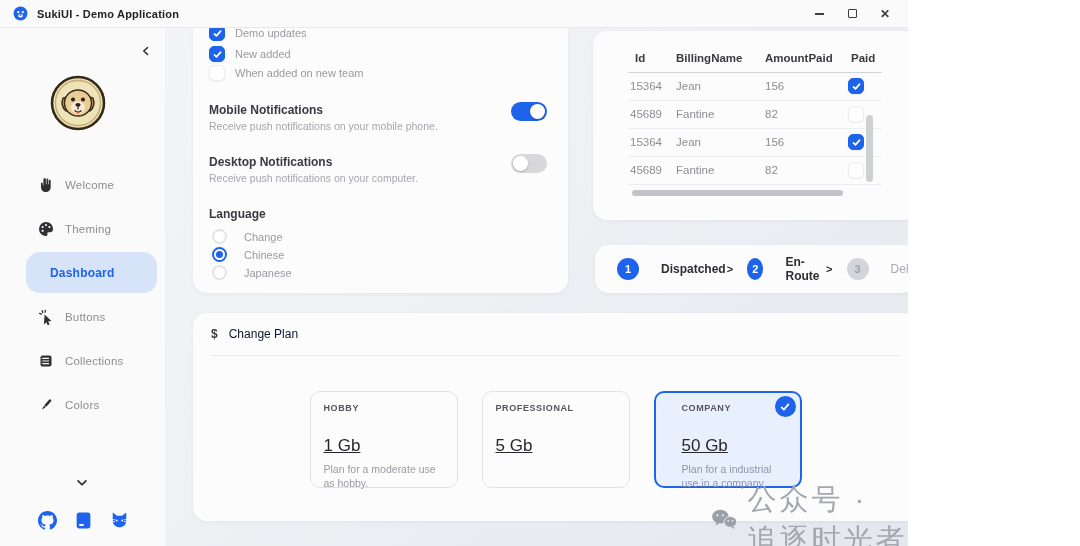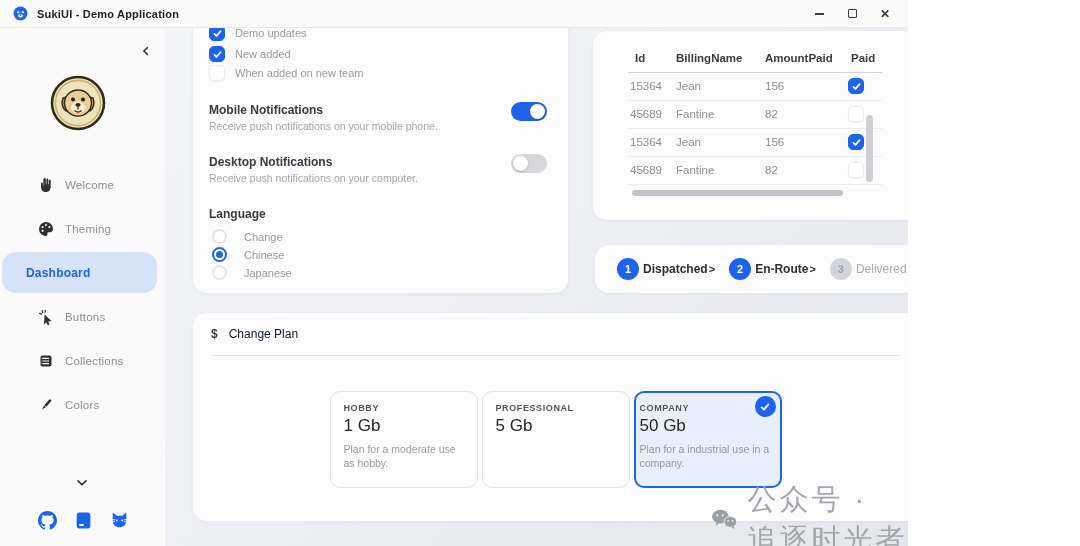--- a/index.html
+++ b/index.html
@@ -25,21 +25,21 @@
              background:linear-gradient(140deg,#f3f4f7 0%,#eef0f4 45%,#e4e7ee 100%); }
 
   
   .collapse-btn { position:absolute; top:14px; right:10px; width:18px; height:18px;
                   display:flex; align-items:center; justify-content:center; cursor:pointer; }
   .avatar { position:absolute; top:47px; left:50px; width:56px; height:56px; border-radius:50%; }
   .nav { position:absolute; top:135px; left:0; right:0; }
   .nav-item { height:44px; display:flex; align-items:center; cursor:pointer; position:relative; }
   .nav-item .nav-icon { position:absolute; left:38px; width:16px; height:16px; display:flex; }
   .nav-item .nav-label { position:absolute; left:65px; font-size:11.5px; color:#8d8d92; letter-spacing:.2px; }
-  .nav-item.active { background:#d7e3f9; border-radius:14px; margin:1px 8px 2px 2px; height:41px; }
+  .nav-item.active { background:#d7e3f9; border-radius:14px; margin:1px 8px 2px 26px; height:41px; }
   .nav-item.active .nav-label { left:24px; color:#1d63ec; font-weight:700; font-size:12px; }
   .more-btn { position:absolute; top:446px; left:70px; width:24px; height:18px;
               display:flex; align-items:center; justify-content:center; cursor:pointer; }
   .side-footer { position:absolute; top:483px; left:38px; display:flex; gap:17px; align-items:center; }
   .footer-ico { width:19px; height:19px; cursor:pointer; display:flex; }
 
   
   .card { position:absolute; background:#fcfcfd; border-radius:14px;
           box-shadow:0 1px 4px rgba(30,40,70,.05); }
   .settings-card { left:28px; top:-14px; width:375px; height:279px; }
@@ -78,35 +78,35 @@
   .hscroll { position:absolute; left:39px; top:159px; width:211px; height:6px; border-radius:3px; background:#c2c3c8; cursor:pointer; }
   .vscroll { position:absolute; left:273px; top:84px; width:7px; height:67px; border-radius:4px; background:#cfd0d4; cursor:pointer; }
 
   
   .stepper-card { display:flex; align-items:center; padding-left:22px; }
   .step { display:flex; align-items:center; }
   .step-circle { width:22px; height:22px; border-radius:50%; display:flex; align-items:center;
                  justify-content:center; font-size:11px; font-weight:700; }
   .step.active .step-circle { background:#1d63ec; color:#fff; }
   .step.upcoming .step-circle { background:#d3d5da; color:#9fa3ab; }
-  .step-label { margin-left:4px; font-size:12px; font-weight:700; color:#2e2e33; }
+  .step-label { margin-left:22px; font-size:12px; font-weight:700; color:#2e2e33; }
   .step.upcoming .step-label { color:#a8abb2; font-weight:400; }
   .step-arrow { font-size:11px; font-weight:700; color:#2e2e33; margin:0 14px 0 1px; }
 
   
   .plan-header { position:absolute; top:14px; left:18px; display:flex; align-items:center; gap:11px; }
   .currency { font-size:12px; font-weight:700; color:#3a3a40; }
   .plan-title { font-size:12px; color:#0f172a; }
   .plan-divider { position:absolute; top:42px; left:18px; right:18px; height:1px; background:#e7e7ea; }
-  .plan-row { position:absolute; top:78px; left:0; width:725px; display:flex; justify-content:center; gap:4px; }
+  .plan-row { position:absolute; top:78px; left:0; width:725px; display:flex; justify-content:center; gap:24px; }
   .plan-opt { width:148px; height:97px; border:1px solid #e3e3e7; border-radius:10px; background:#fcfcfd;
               padding:11px 13px; position:relative; cursor:pointer; }
-  .plan-opt.selected { border:2px solid #1d63ec; background:#e9f0fd; padding:10px 4px; }
+  .plan-opt.selected { border:2px solid #1d63ec; background:#e9f0fd; padding:10px 26px; }
   .plan-tier { font-size:9px; font-weight:700; letter-spacing:.6px; color:#55555c; }
-  .plan-size { font-size:17px; font-weight:500; color:#27272c; margin-top:3px; }
+  .plan-size { font-size:17px; font-weight:500; color:#27272c; margin-top:23px;text-decoration:underline; }
   .plan-desc { font-size:10.5px; color:#9a9aa2; margin-top:6px; line-height:1.35; }
   .plan-opt.selected .plan-desc { color:#8c96ac; }
   .plan-badge { position:absolute; top:3px; right:4px; width:21px; height:21px; border-radius:50%;
                 background:#1d63ec; display:flex; align-items:center; justify-content:center; }
 
   
   .watermark { position:absolute; left:546px; top:452px; display:flex; align-items:center; gap:10px;
                z-index:5; pointer-events:none; }
   .watermark-text { font-size:29px; color:#a4a7ad; letter-spacing:3px; font-weight:500; }
 </style>

